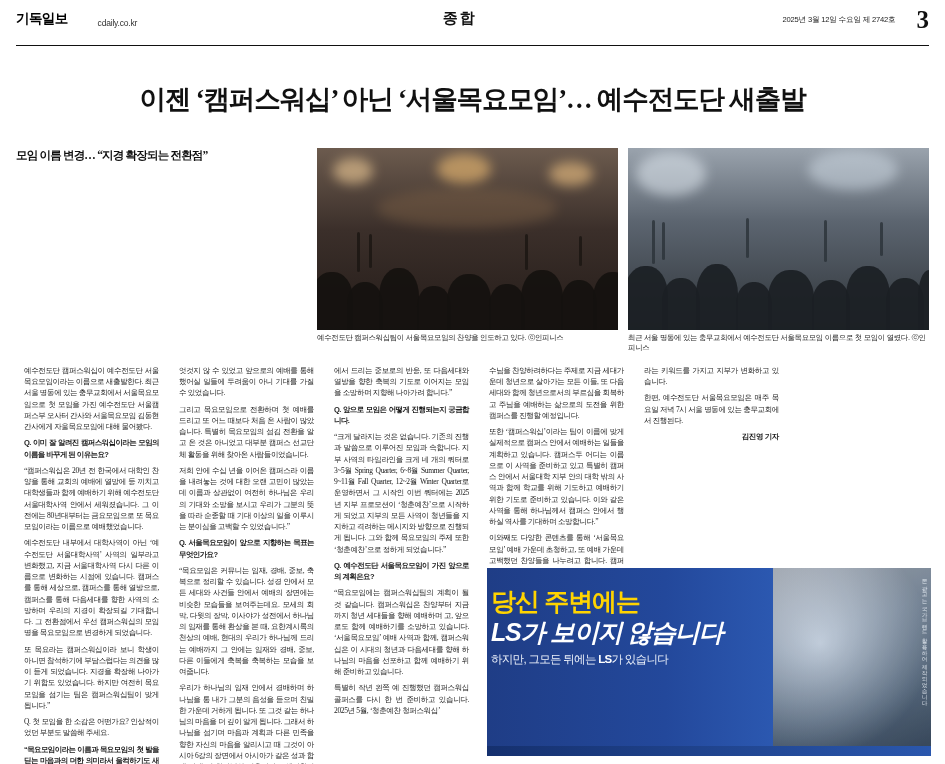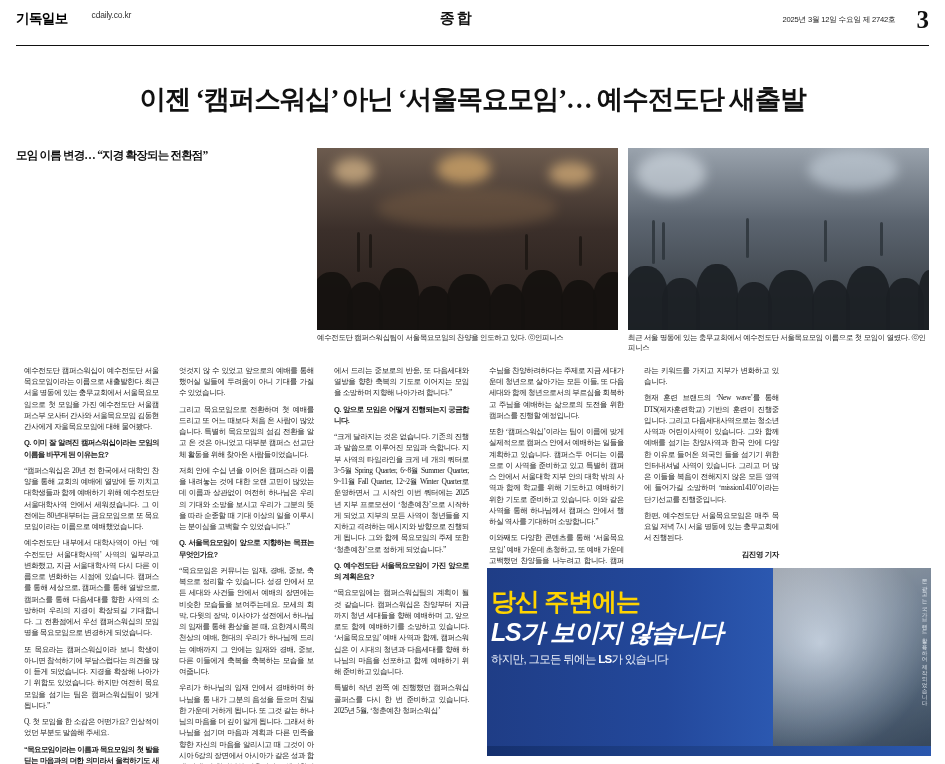--- a/index.html
+++ b/index.html
@@ -12,21 +12,21 @@
     overflow:hidden;
     position:relative;
   }
   .page { width:945px; height:764px; position:relative; padding:8px 14px 0 14px; }
 
   
   .masthead {
     display:flex; align-items:flex-start; justify-content:space-between;
     height:34px; padding:2px 2px 0 2px;
   }
-  .mast-left { display:flex; align-items:flex-start; gap:12px; }
+  .mast-left { display:flex; align-items:flex-end; gap:18px; }
   .mast-logo {
     font-size:13.5px; font-weight:bold; letter-spacing:-0.6px;
     font-family:"Liberation Serif", serif; color:#000;
   }
   .mast-url { font-size:8.5px; color:#333; letter-spacing:-0.2px;padding-left:12px; }
   .mast-center {
     font-size:15px; font-weight:bold; letter-spacing:2px;
     font-family:"Liberation Serif", serif; margin-top:-1px;
   }
   .mast-right { display:flex; align-items:flex-start; gap:21px; }
@@ -265,21 +265,20 @@
     <div class="col">
       <p>수님을 찬양하려하다는 주제로 지금 세대가운데 청년으로 살아가는 모든 이들, 또 다음 세대와 함께 청년으로서의 부르심을 회복하고 주님을 예배하는 삶으로의 도전을 위한 캠퍼스를 진행할 예정입니다.</p>
       <p>또한 ‘캠퍼스워십’이라는 팀이 이름에 맞게 실제적으로 캠퍼스 안에서 예배하는 일들을 계획하고 있습니다. 캠퍼스두 어디는 이름으로 이 사역을 준비하고 있고 특별히 캠퍼스 안에서 서울대학 지부 안의 대학 밖의 사역과 함께 학교를 위해 기도하고 예배하기 위한 기도로 준비하고 있습니다. 이와 같은 사역을 통해 하나님께서 캠퍼스 안에서 행하실 역사를 기대하며 소망합니다.”</p>
       <p>이와째도 다양한 콘텐츠를 통해 ‘서울목요모임’ 예배 가운데 초청하고, 또 예배 가운데 고백했던 찬양들을 나누려고 합니다. 캠퍼스워십 유튜브 채널인 ‘예수전도단 캠퍼스워십(@campus_worship)에 서울목요모임에서 찬양했던 곡들, 캠퍼스두에 캠퍼스 안에서 예배했던 순간들을 나누기 위해 준비하고 있습니다. 한, 하나님께서 허락하신 새로운 노래와 이 시대와 세대 가운데 선포하길 원하는 곡들도 함께 나눌 수 있도록 기도하고 있습니다.”</p>
       <p class="q">Q. 서울대학지부의 사역에도 간단하게 소개해 주실 수 있을까요?</p>
       <p>“서울대학자부는 곧 이름이 바뀝니다. 특별히 다음세대와 선교, 확장과 연결이</p>
     </div>
 
     <div class="col">
       <p>라는 키워드를 가지고 지부가 변화하고 있습니다.</p>
-      <p>현재 훈련 브랜드의 ‘New wave’를 통해 DTS(제자훈련학교) 기반의 훈련이 진행중입니다. 그리고 다음세대사역으로는 청소년사역과 어린이사역이 있습니다. 그와 함께 예배를 섬기는 찬양사역과 한국 안에 다양한 이유로 들어온 외국인 들을 섬기기 위한 인터내셔널 사역이 있습니다. 그리고 더 많은 이들을 복음이 전해지지 않은 모든 영역에 들어가길 소망하며 ‘mission1410’이라는 단기선교를 진행중입니다.</p>
       <p>한편, 예수전도단 서울목요모임은 매주 목요일 저녁 7시 서울 명동에 있는 충무교회에서 진행된다.</p>
       <p class="byline">김진영 기자</p>
     </div>
   </div>
 
   <div class="ad">
     <div class="ad-photo-strip"></div>
     <div class="ad-vert">본 광고는 국가브랜드 활용하여 제작되었습니다</div>
     <div class="ad-inner">
       <div class="ad-l1">당신 주변에는</div>

